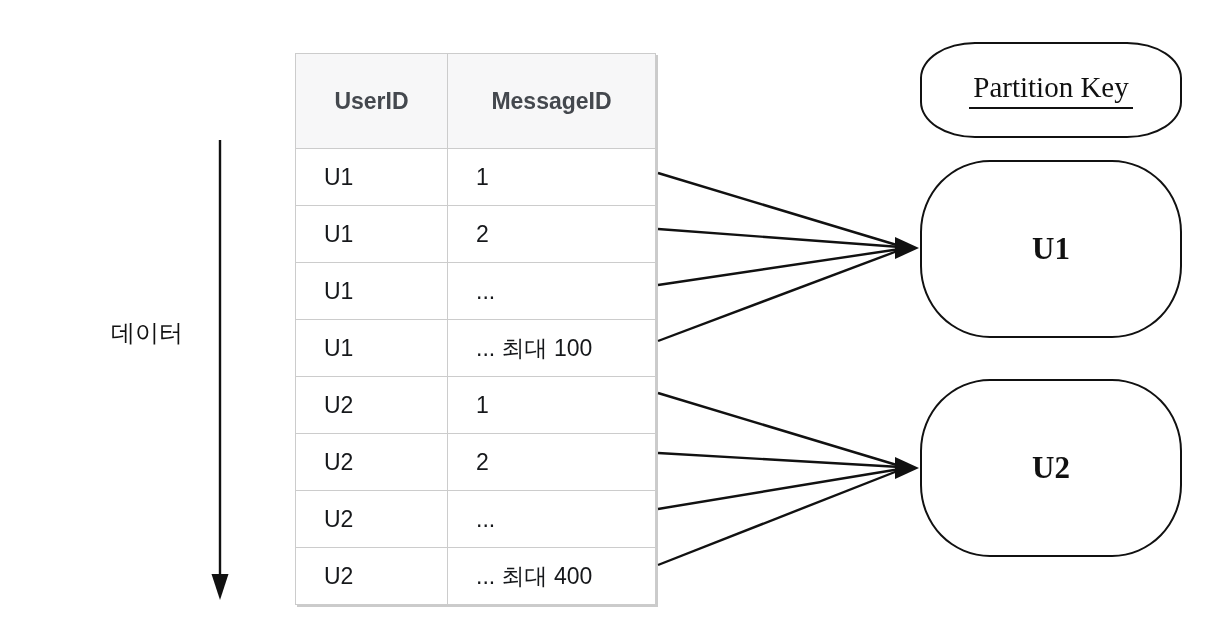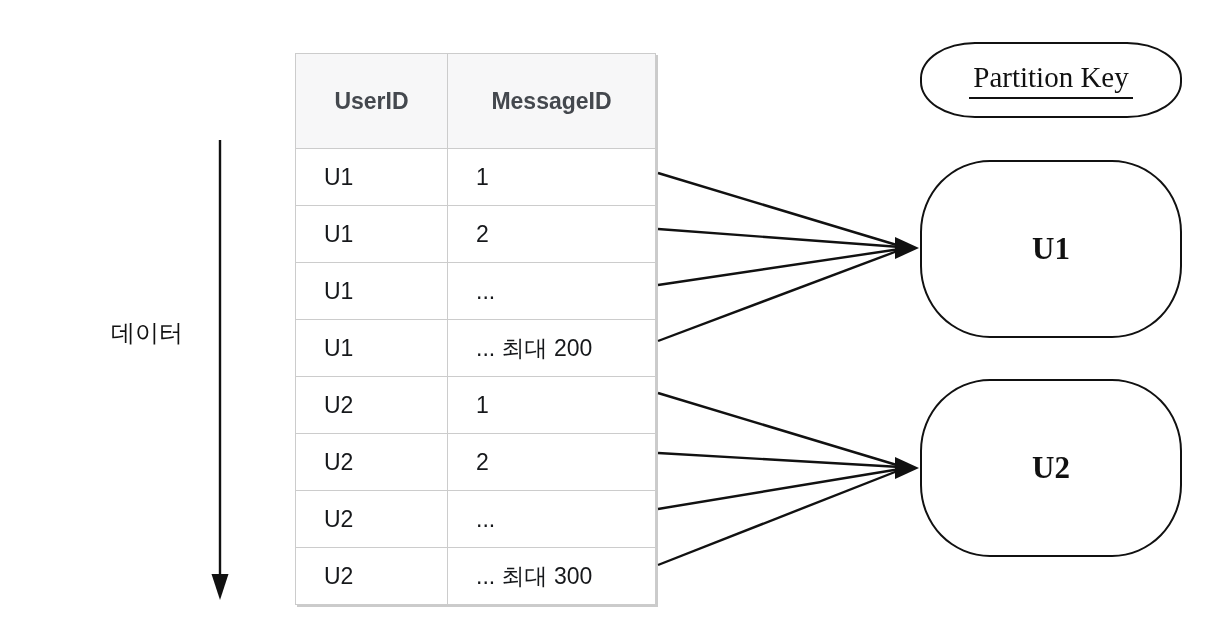--- a/index.html
+++ b/index.html
@@ -47,21 +47,21 @@
     padding: 0 0 0 28px;
     font-size: 23px;
     color: var(--cell-text, #16181b);
     border: 1px solid var(--table-border, #cccccc);
     background: #ffffff;
     vertical-align: middle;
   }
 
   
   .partition-key {
-    position: absolute; left: 920px; top: 42px; width: 262px; height: 76px;
+    position: absolute; left: 920px; top: 42px; width: 262px; height: 96px;
     border: 2px solid var(--line, #111111);
     border-radius: 55px / 36px;
     box-sizing: border-box;
     display: flex; align-items: center; justify-content: center;
     font-family: "Liberation Serif", serif;
     font-size: 29px;
     color: var(--line, #111111);
     background: #ffffff;
   }
   .partition-key .underline { border-bottom: 2px solid var(--line, #111111); padding: 0 4px 3px 4px; }
@@ -130,37 +130,37 @@
       <tr>
         <td>U1</td>
         <td>2</td>
       </tr>
       <tr>
         <td>U1</td>
         <td>...</td>
       </tr>
       <tr>
         <td>U1</td>
-        <td>... 최대 200</td>
+        <td>... 최대 100</td>
       </tr>
       <tr>
         <td>U2</td>
         <td>1</td>
       </tr>
       <tr>
         <td>U2</td>
         <td>2</td>
       </tr>
       <tr>
         <td>U2</td>
         <td>...</td>
       </tr>
       <tr>
         <td>U2</td>
-        <td>... 최대 300</td>
+        <td>... 최대 400</td>
       </tr>
     </tbody>
   </table>
 
   <div class="partition-key">
     <span class="underline">Partition Key</span>
   </div>
 
   <div class="node node-u1">
     <span>U1</span>

